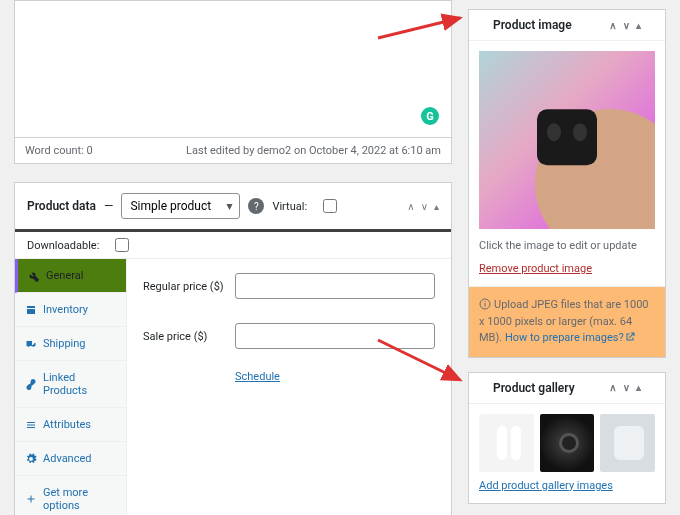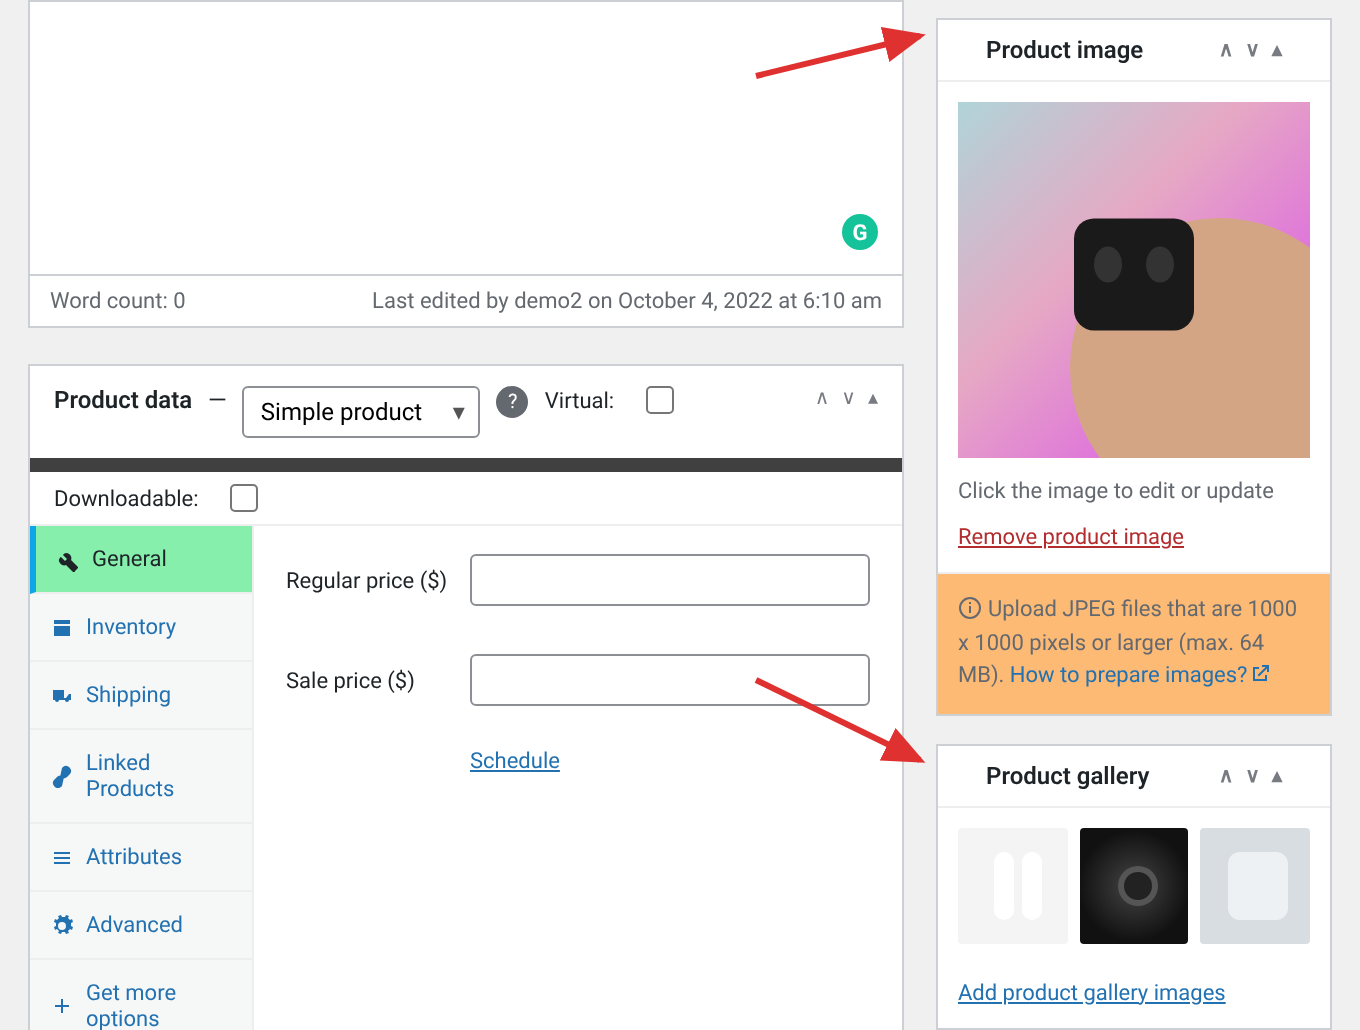--- a/index.html
+++ b/index.html
@@ -2,36 +2,36 @@
 <html><head>
 <meta charset="utf-8">
 <style>
 *{box-sizing:border-box;margin:0;padding:0;font-family:-apple-system,BlinkMacSystemFont,"Segoe UI",Roboto,sans-serif}
 body{background:#f0f0f1;width:680px;height:515px;overflow:hidden;position:relative}
 .main{position:absolute;left:14px;top:0;width:438px}
 .editor{background:#fff;border:1px solid #ccd0d4;height:138px;position:relative}
 .grammarly{position:absolute;right:12px;bottom:12px;width:18px;height:18px;border-radius:50%;background:#15c39a;color:#fff;display:flex;align-items:center;justify-content:center;font-size:11px;font-weight:bold}
 .footer-bar{background:#fff;border:1px solid #ccd0d4;border-top:0;padding:6px 10px;display:flex;justify-content:space-between;font-size:11px;color:#646970}
 .panel{background:#fff;border:1px solid #ccd0d4;margin-top:18px}
-.panel-head{padding:10px 12px;display:flex;align-items:flex-start;gap:8px;border-bottom:7px solid #404040;font-size:12px;color:#1d2327}
+.panel-head{padding:10px 12px;display:flex;align-items:center;gap:8px;border-bottom:3px solid #404040;font-size:12px;color:#1d2327}
 .panel-head .title{font-weight:600}
 .select-wrap{position:relative}
 .select-wrap select{appearance:none;padding:5px 28px 5px 8px;border:1px solid #8c8f94;border-radius:3px;font-size:12px;background:#fff;min-width:112px}
 .select-wrap .chev{position:absolute;right:8px;top:50%;transform:translateY(-50%);pointer-events:none;color:#555}
 .help{width:16px;height:16px;border-radius:50%;background:#646970;color:#fff;font-size:10px;display:inline-flex;align-items:center;justify-content:center;cursor:pointer}
 .spacer{flex:1}
 .tri{display:inline-flex;gap:6px;color:#787c82}
 .tri span{cursor:pointer;font-size:10px}
 .checkbox-wrap{display:flex;align-items:center;gap:16px;font-size:11px;color:#1d2327}
 .checkbox-wrap input{width:14px;height:14px}
 .subhead{padding:6px 12px;display:flex;align-items:flex-end;gap:6px;font-size:11px;border-bottom:1px solid #eee}
 .pd-body{display:flex}
 .tabs{width:112px;background:#f6f7f7;border-right:1px solid #eee}
 .tab{padding:10px 10px;font-size:11px;color:#2271b1;display:flex;align-items:center;gap:6px;border-bottom:1px solid #eee;cursor:pointer}
-.tab.active{background:#86efac;color:#1d2327;border-left:3px solid #0ea5e9}
+.tab.active{background:#4d7c0f;color:#1d2327;border-left:3px solid #8b5cf6}
 .tab svg{width:12px;height:12px;flex-shrink:0}
 .fields{flex:1;padding:14px 16px}
 .row{display:flex;align-items:center;margin-bottom:24px}
 .row label{width:92px;font-size:11px;color:#1d2327}
 .row input{flex:1;padding:5px;border:1px solid #8c8f94;border-radius:3px;font-size:12px}
 .sched{margin-left:92px;font-size:11px;color:#2271b1;text-decoration:underline;cursor:pointer}
 .side{position:absolute;left:468px;top:9px;width:198px}
 .sp{background:#fff;border:1px solid #ccd0d4;margin-bottom:14px}
 .sp-head{padding:8px 24px;display:flex;align-items:center;font-size:12px;font-weight:600;color:#1d2327;border-bottom:1px solid #eee}
 .sp-body{padding:10px}
@@ -47,21 +47,21 @@
 .info svg{width:12px;height:12px;vertical-align:-2px;margin-right:3px}
 .ext{width:10px;height:10px;vertical-align:-1px}
 .gallery{display:flex;gap:6px}
 .thumb{width:58px;height:58px;background:#222;border-radius:2px;cursor:pointer;position:relative;overflow:hidden}
 .thumb.t1{background:#f4f4f4}
 .thumb.t1::after{content:"";position:absolute;left:18px;top:12px;width:10px;height:34px;background:#fff;border-radius:5px;box-shadow:14px 0 0 #fff}
 .thumb.t2{background:radial-gradient(circle at 50% 50%,#444 0%,#111 70%)}
 .thumb.t2::after{content:"";position:absolute;left:22px;top:22px;width:14px;height:14px;background:#222;border-radius:50%;box-shadow:0 0 0 3px #555}
 .thumb.t3{background:#d8dde2}
 .thumb.t3::after{content:"";position:absolute;left:14px;top:12px;width:30px;height:34px;background:#eef1f4;border-radius:6px}
-.addg{display:inline-block;margin-top:18px;font-size:11px;color:#2271b1;text-decoration:underline;cursor:pointer}
+.addg{display:inline-block;margin-top:7px;font-size:11px;color:#2271b1;text-decoration:underline;cursor:pointer}
 .arrow{position:absolute;pointer-events:none}
 .arrow svg{overflow:visible}
 </style>
 </head>
 <body>
 
 <div class="main">
   <div class="editor">
     <div class="grammarly">G</div>
   </div>

